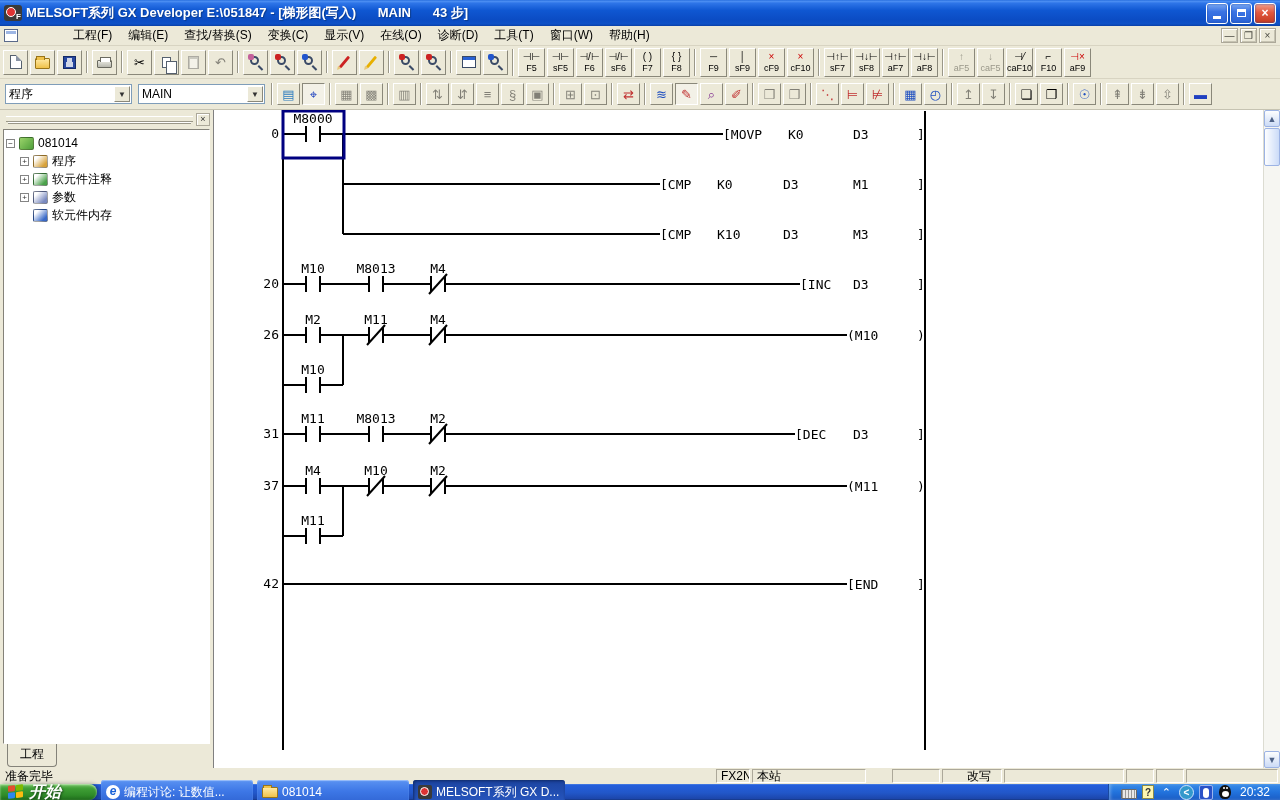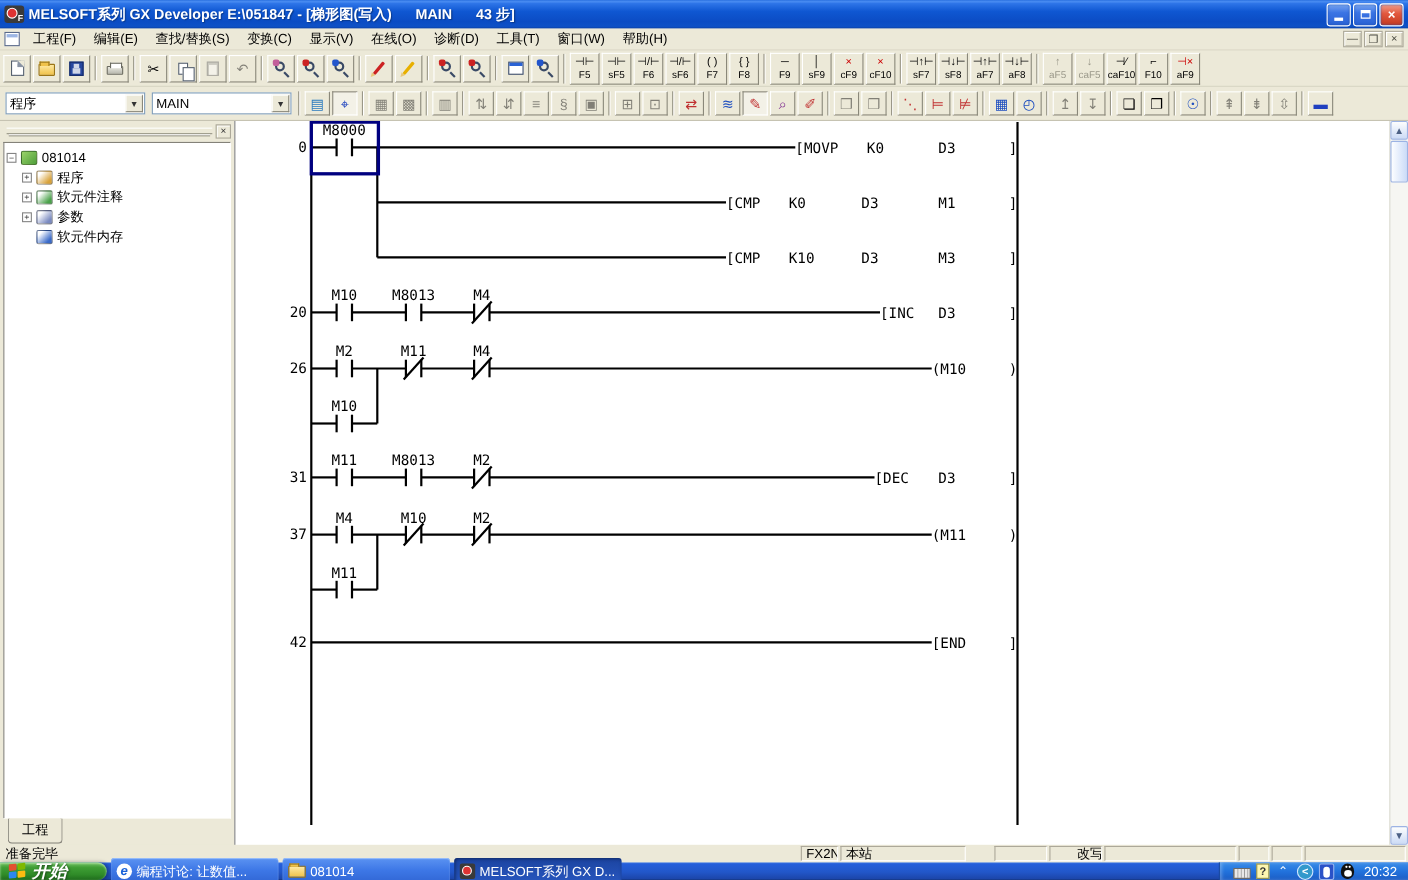--- a/index.html
+++ b/index.html
@@ -190,21 +190,21 @@
         <span class="minglyph"></span>
       </span>
     <span class="winbtn">
         <span class="restglyph"></span>
       </span>
     <span class="winbtn close">×</span>
   </div>
 
   <div class="menubar">
     <span class="mdi-icon"></span>
-    <span id="menu-items" style="display:flex;">
+    <span id="menu-items" style="display:flex;margin-left:43px;">
         <span class="menu-item">工程(F)</span>
         <span class="menu-item">编辑(E)</span>
         <span class="menu-item">查找/替换(S)</span>
         <span class="menu-item">变换(C)</span>
         <span class="menu-item">显示(V)</span>
         <span class="menu-item">在线(O)</span>
         <span class="menu-item">诊断(D)</span>
         <span class="menu-item">工具(T)</span>
         <span class="menu-item">窗口(W)</span>
         <span class="menu-item">帮助(H)</span>
@@ -670,21 +670,21 @@
       </div>
     </div>
   </div>
 
   <div class="statusbar">
     <span class="seg flex1">准备完毕</span>
     <span class="seg" style="width:34px;">FX2N(C)</span>
     <span class="seg" style="width:114px;">本站</span>
     <span class="seg plain" style="width:22px;"></span>
     <span class="seg" style="width:48px;"></span>
-    <span class="seg" style="width:48px;padding-left:24px;">改写</span>
+    <span class="seg" style="width:60px;padding-left:24px;">改写</span>
     <span class="seg" style="width:120px;"></span>
     <span class="seg" style="width:28px;"></span>
     <span class="seg" style="width:28px;"></span>
     <span class="seg" style="width:92px;"></span>
   </div>
 
   <div class="taskbar">
     <div class="startbtn">
       <span class="xpflag">
         <i style="background:#e34f2f;"></i>

